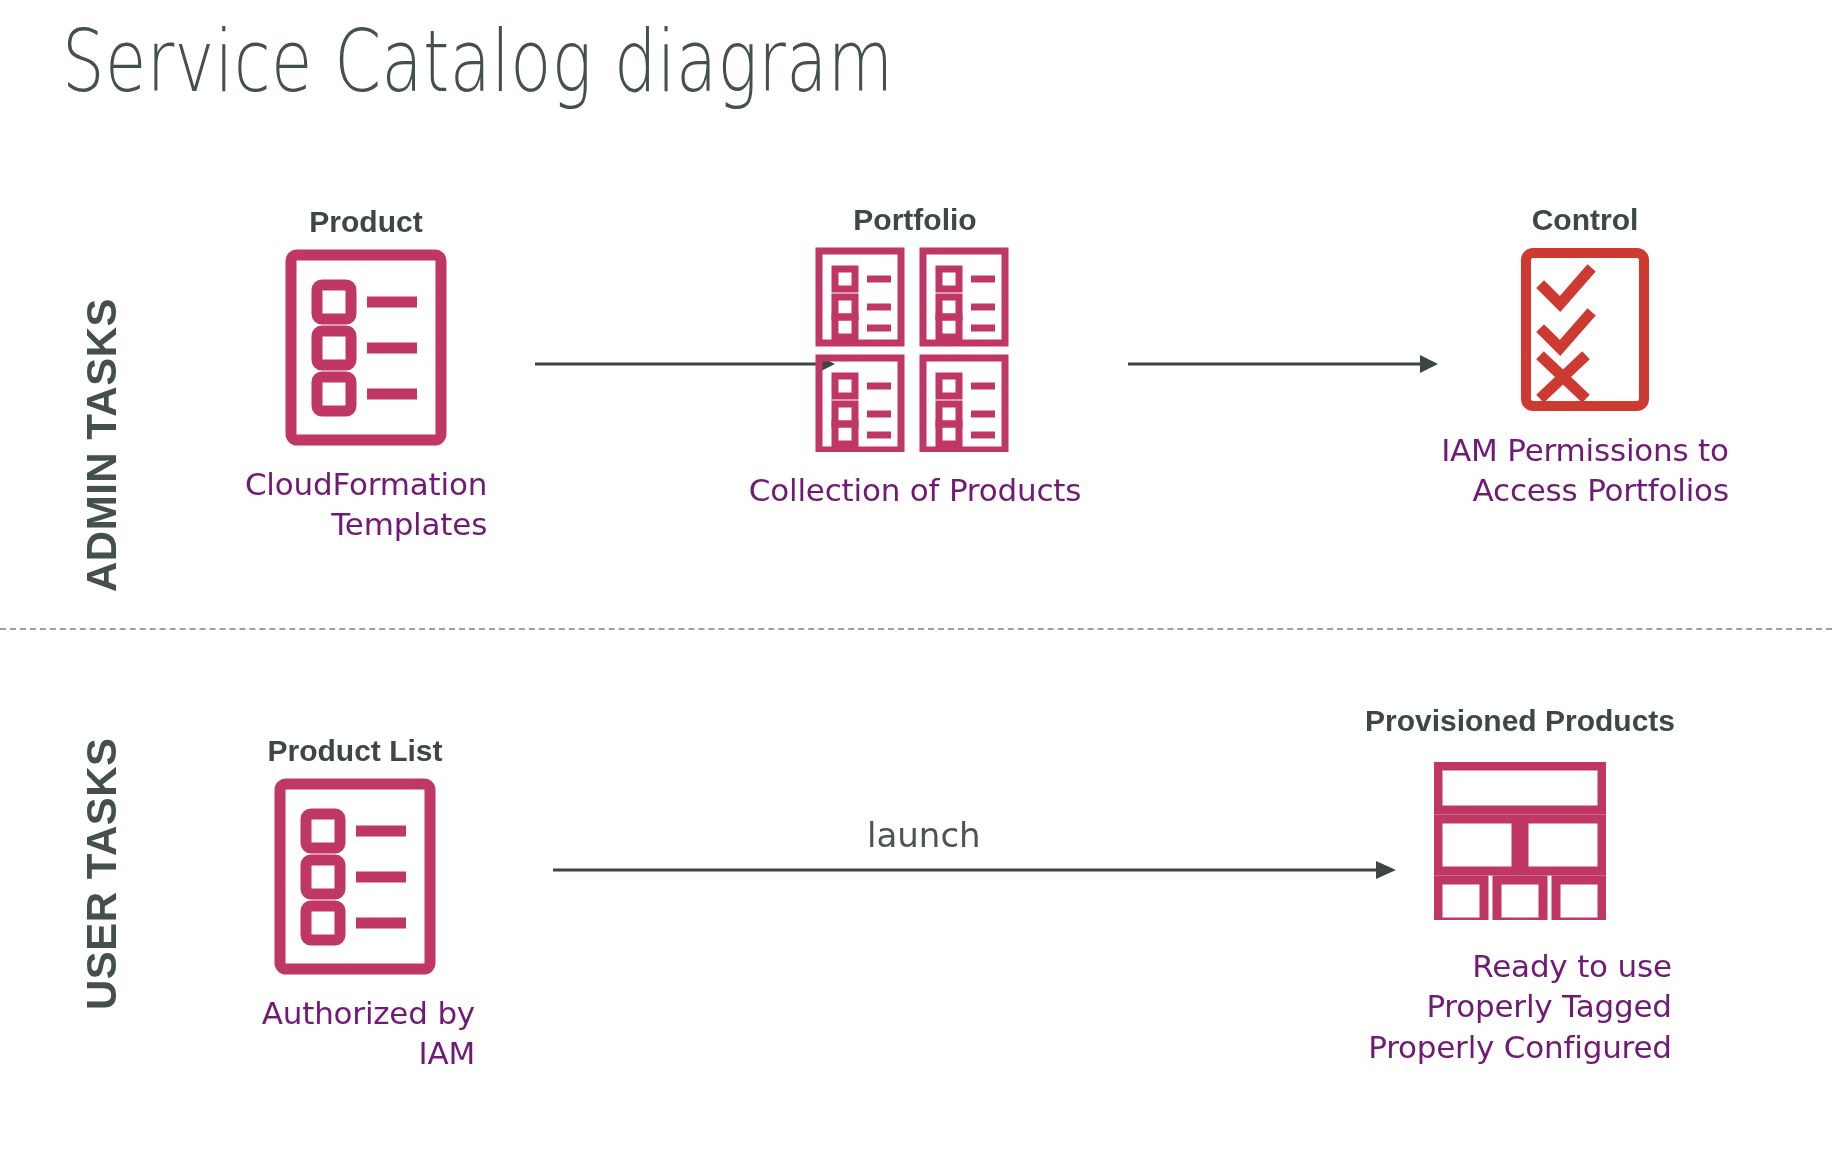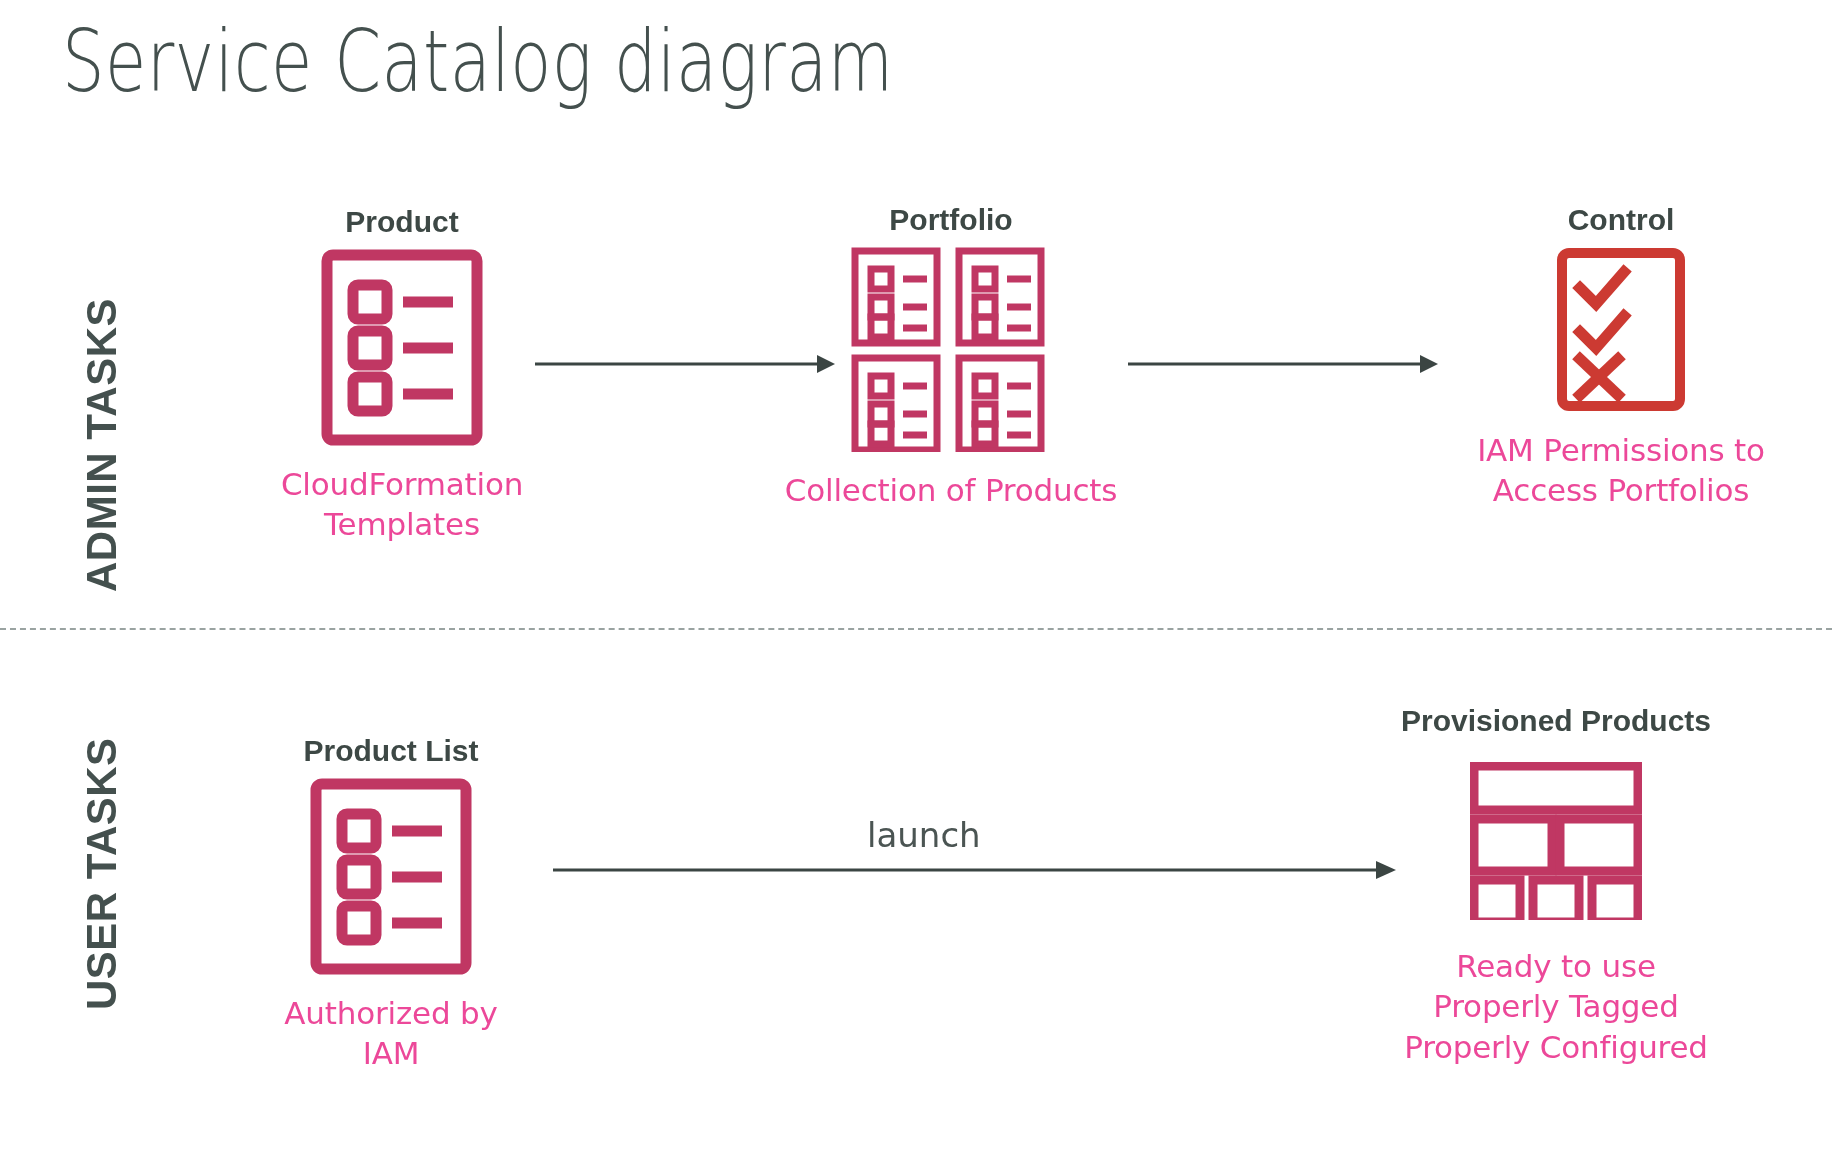--- a/index.html
+++ b/index.html
@@ -59,35 +59,34 @@
     height: 0px;
     border-top: 2px dashed #9aa3a1;
   }
 
   
   .node {
     position: absolute;
     display: flex;
     flex-direction: column;
     align-items: center;
-    margin-left: 36px;
   }
   .node-title {
     font-size: 30px;
     font-weight: bold;
     color: #3d4845;
     white-space: nowrap;
     margin-bottom: 10px;
     font-family: "Liberation Sans", sans-serif;
   }
   .node-caption {
     font-size: 31px;
     font-weight: 400;
-    color: #ec4899;
-    text-align: center;
+    color: #701a75;
+    text-align: right;
     line-height: 1.30;
     margin-top: 14px;
     font-family: "DejaVu Sans", sans-serif;
     letter-spacing: -0.2px;
   }
   .icon-wrap { display: block; }
 
   
   .arrow {
     position: absolute;

